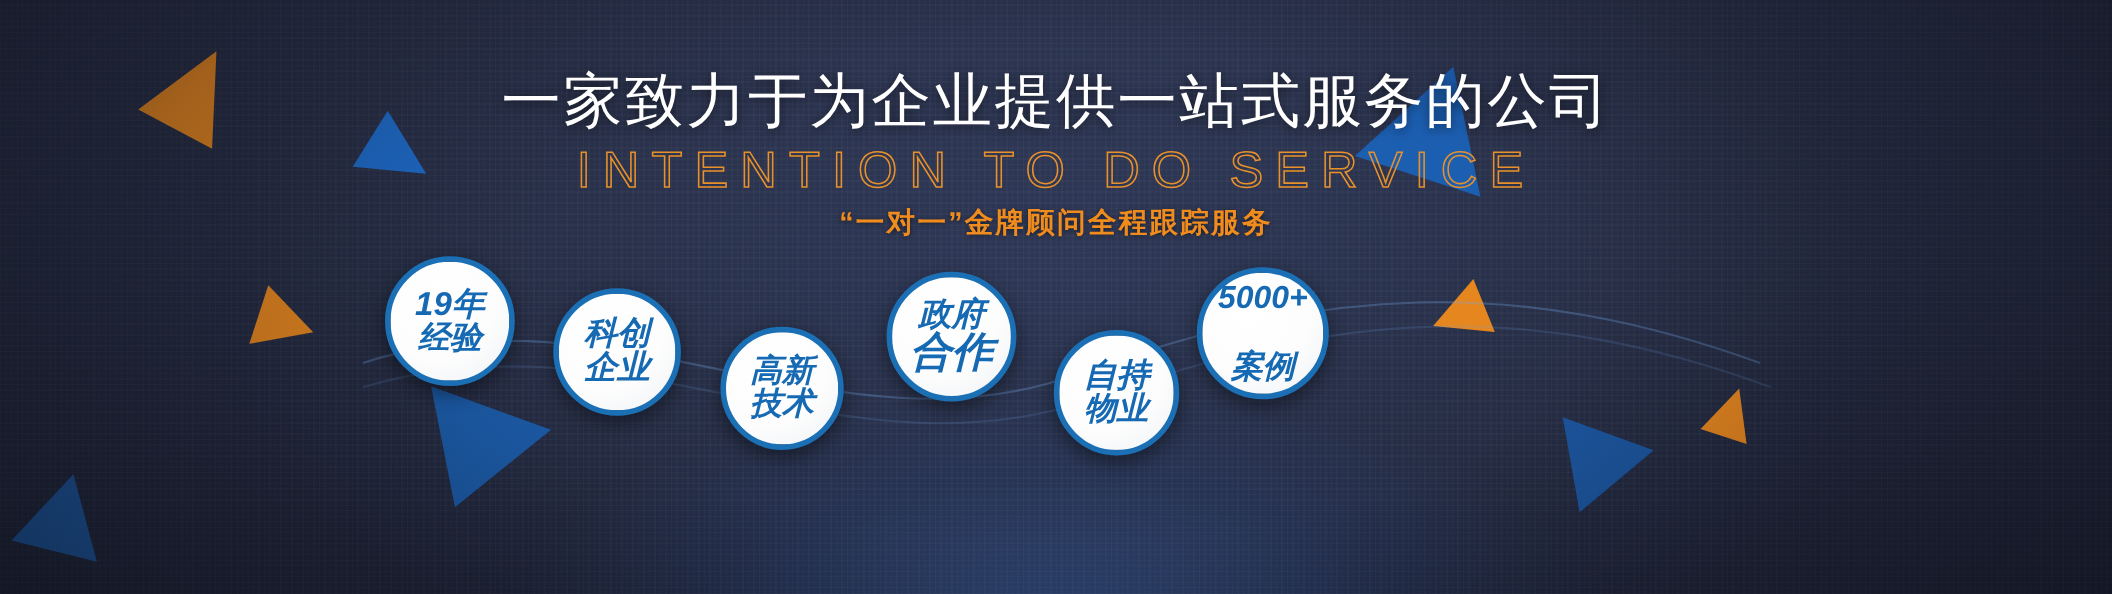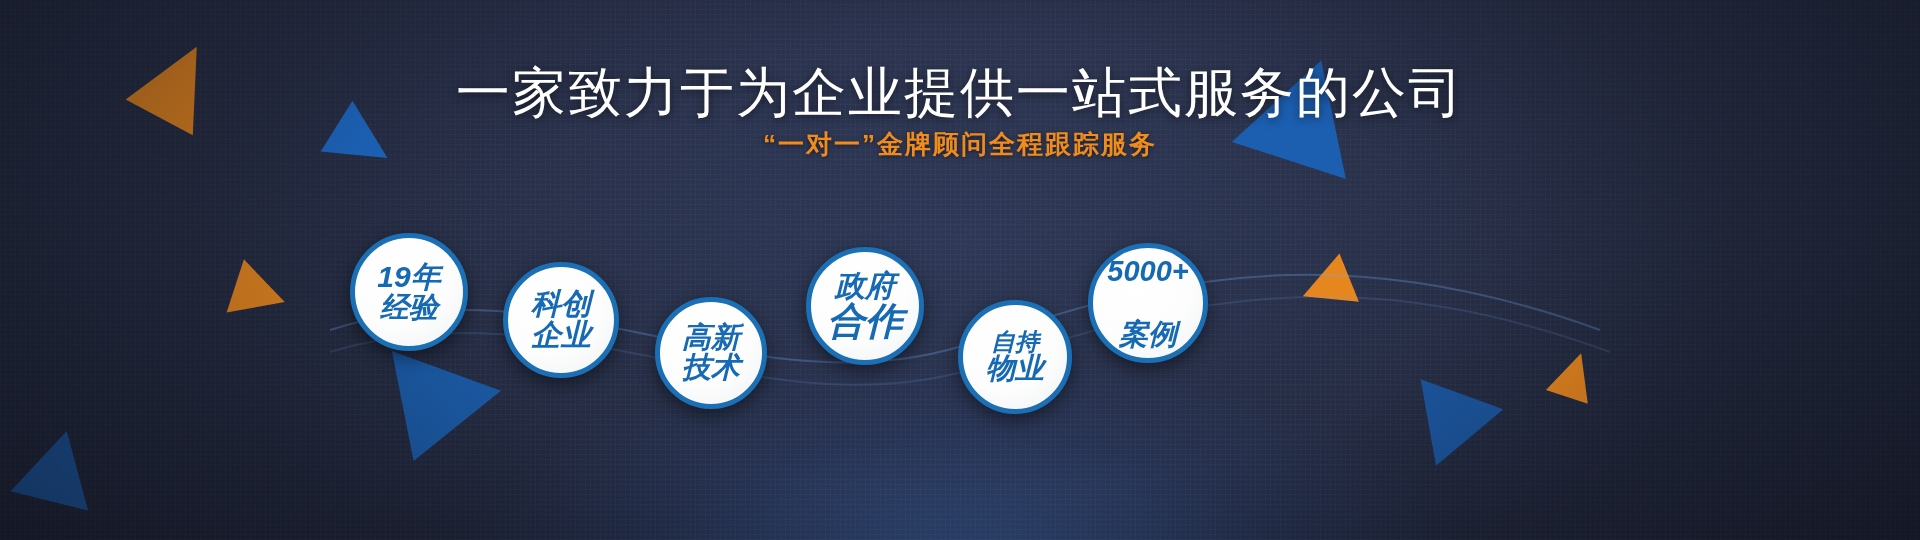--- a/index.html
+++ b/index.html
@@ -144,20 +144,21 @@
   <div class="tri" style="left:1405px; top:392px; border-left:44px solid transparent; border-right:44px solid transparent; border-bottom:76px solid #1a5cab; transform: rotate(200deg); opacity:0.85;"></div>
   <div class="tri" style="left:18px; top:430px; border-left:40px solid transparent; border-right:40px solid transparent; border-bottom:72px solid #1d63b6; transform: rotate(14deg); opacity:0.8;"></div>
 
   <svg id="swoosh" viewBox="0 0 1920 540" preserveAspectRatio="none">
     <path d="M 330 330 C 560 255, 760 420, 980 340 S 1380 250, 1600 330" fill="none" stroke="rgba(120,170,235,0.30)" stroke-width="2"></path>
     <path d="M 330 352 C 570 280, 770 442, 995 362 S 1390 272, 1610 352" fill="none" stroke="rgba(120,170,235,0.16)" stroke-width="2"></path>
   </svg>
 
   <div id="headline">
     <div id="main-title">一家致力于为企业提供一站式服务的公司</div>
+    <div id="english-title">INTENTION TO DO SERVICE</div>
     <div id="sub-tagline">“一对一”金牌顾问全程跟踪服务</div>
   </div>
 
   <div id="badges">
 
     <div class="badge" style="left:350px; top:233px; width:118px; height:118px;">
       <div class="badge-line" style="font-size:30px;font-style:italic;">19年</div>
       <div class="badge-line" style="font-size:29px;">经验</div>
     </div>
 
@@ -170,21 +171,21 @@
       <div class="badge-line" style="font-size:30px;">科创</div>
       <div class="badge-line" style="font-size:30px;">企业</div>
     </div>
 
     <div class="badge" style="left:806px; top:247px; width:118px; height:118px;">
       <div class="badge-line" style="font-size:30px;">政府</div>
       <div class="badge-line" style="font-size:38px;">合作</div>
     </div>
 
     <div class="badge" style="left:958px; top:300px; width:114px; height:114px;">
-      <div class="badge-line" style="font-size:24px;">自持</div>
+      <div class="badge-line" style="font-size:30px;">自持</div>
       <div class="badge-line" style="font-size:29px;">物业</div>
     </div>
 
     <div class="badge" style="left:1088px; top:243px; width:120px; height:120px;gap:33px;">
       <div class="badge-line" style="font-size:29px;">5000+</div>
       <div class="badge-line" style="font-size:29px;font-style:italic;">案例</div>
     </div>
 
   </div>
 

